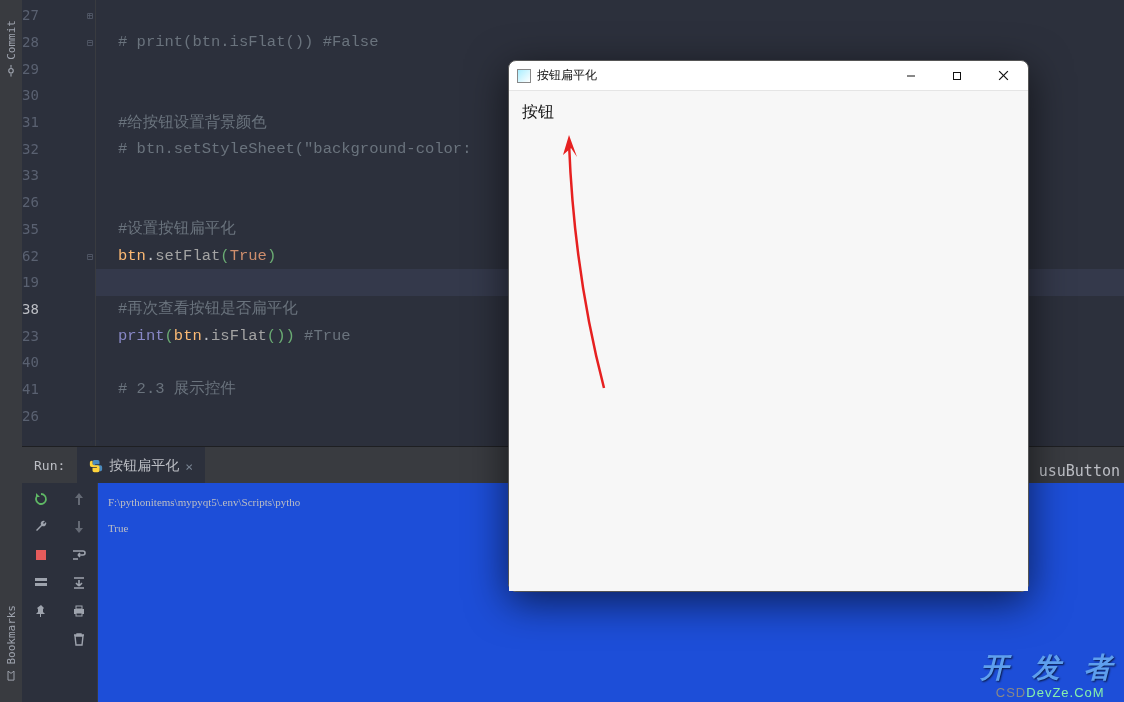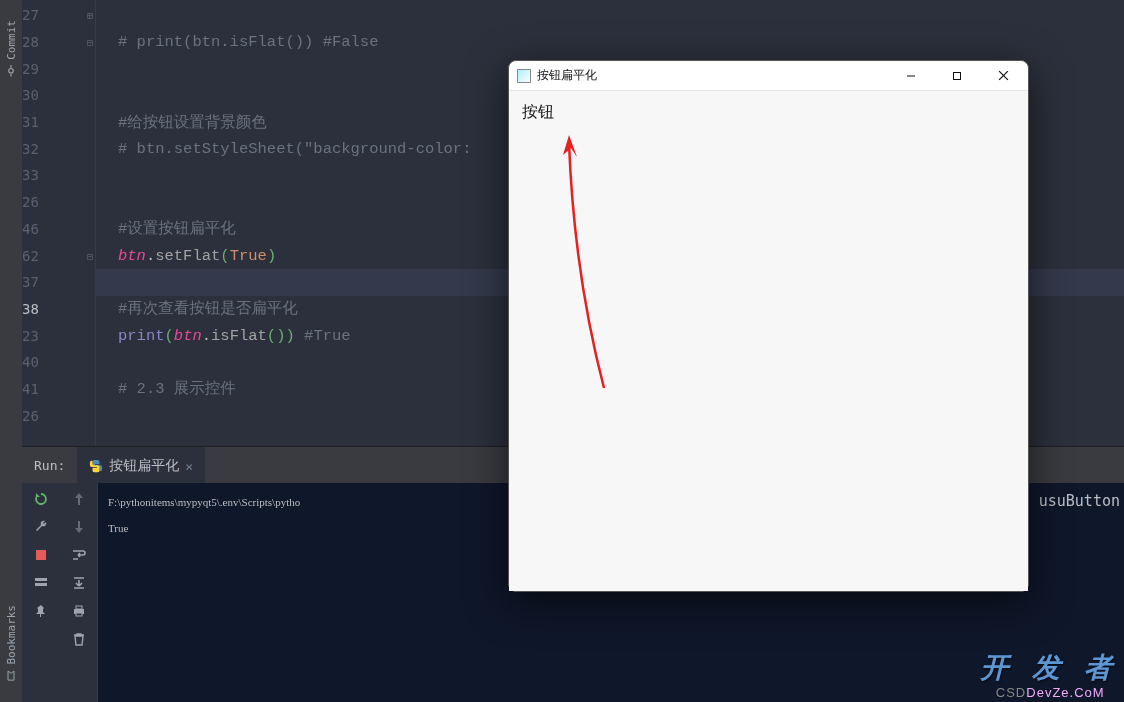--- a/index.html
+++ b/index.html
@@ -46,27 +46,27 @@
 .line-no.current { color: #bcbec4; }
 .fold-marker { position:absolute; right: 2px; top: 50%; transform: translateY(-50%); color: #5a6171; font-size: 10px;}
 .code-area { flex: 1; background: #2c303c; padding-top: 2px; font-family: Consolas, "Courier New", monospace; font-size: 15.5px; }
 .code-line { height: 26.7px; display:flex; align-items:center; padding-left: 22px; white-space: pre; }
 .code-line.hl { background: #323846; }
 .code-line.current { background: #34394b; }
 .cm { color: #6a737d; }
 .kw { color: #cf8e6d; }
 .fn { color: #a3a3a3; }
 .par { color: #6aab73; }
-.obj { color: #ec4899; font-style: italic; }
+.obj { color: #fdba74; }
 .builtin { color: #8888c6; }
 .punct { color: #bcbec4; }
 
 .run-panel {
   position: absolute; left: 22px; top: 446px; right: 0; bottom: 0;
-  background: #0f172a; border-top: 1px solid #1e1f22;
+  background: #1d4ed8; border-top: 1px solid #1e1f22;
   display: flex; flex-direction: column;
 }
 .run-tabs {
   height: 36px; display: flex; align-items: center;
   background: #393b40;
 }
 .run-title { padding: 0 12px; font-size: 13px; color: #bcbec4; }
 .run-tab {
   height: 36px; display: flex; align-items: center; gap: 6px;
   padding: 0 12px; background: #2c303c; border-top: 2px solid transparent;
@@ -83,21 +83,21 @@
   display:flex; flex-direction: column; align-items: center; padding-top: 8px; gap: 12px;
   border-right: 1px solid #393b40;
 }
 .tool-ico { width: 16px; height: 16px; display:flex; align-items:center; justify-content:center; color: #9ea3ad; cursor:pointer; }
 .tool-ico svg { width: 16px; height: 16px; }
 .run-console {
   flex: 1; padding: 6px 10px;
   font-family: Liberation Serif, serif; font-size: 11px; color: #bcbec4;
 }
 .cons-line { line-height: 26px; white-space: pre; }
-.cons-right { position:absolute; right: 4px; top: 492px; color: #bcbec4; font-family: Consolas,monospace; font-size: 15px;}
+.cons-right { position:absolute; right: 4px; top: 462px; color: #bcbec4; font-family: Consolas,monospace; font-size: 15px;}
 
 .window {
   position:absolute; left: 508px; top: 60px;
   width: 521px; height: 532px;
   background: #fff; border: 1px solid #555; border-radius: 8px;
   box-shadow: 0 10px 40px rgba(0,0,0,0.6);
 }
 .titlebar {
   height: 30px; display:flex; align-items:center;
   padding: 0 2px 0 8px;
@@ -110,21 +110,21 @@
 .flat-btn { position:absolute; left: 10px; top: 10px; font-size: 16px; color:#111; font-family:"Microsoft YaHei", sans-serif; background: transparent; border:none; padding: 1px 3px;}
 .red-arrow { position:absolute; left: 50px; top: 42px; width: 60px; height: 260px; pointer-events:none;}
 
 .watermark {
   position:absolute; right: 4px; bottom: 2px;
   text-align:center; color: #5d90c4;
   font-family: sans-serif;
 }
 .wm-big { font-size: 28px; letter-spacing: 8px; font-style: italic; font-weight: 600; opacity: 0.85; text-shadow: 1px 1px 2px rgba(0,0,0,0.8); color: #6aaef2; }
 .wm-small { font-size: 13px; letter-spacing: 1px; color: #888; margin-top: -2px; }
-.wm-small .accent { color:#f0abfc; }
+.wm-small .accent { color:#86efac; }
 </style>
 </head>
 <body>
 
 <div class="left-sidebar">
   <div class="sidebar-label">
     <svg class="sidebar-ico" viewBox="0 0 16 16">
         <circle cx="8" cy="8" r="3" fill="none" stroke="#9ea3ad" stroke-width="1.5"></circle>
         <line x1="8" y1="0" x2="8" y2="4" stroke="#9ea3ad" stroke-width="1.5"></line>
         <line x1="8" y1="12" x2="8" y2="16" stroke="#9ea3ad" stroke-width="1.5"></line>
@@ -163,28 +163,28 @@
       <div class="line-row">
         <span class="line-no">32</span>
       </div>
       <div class="line-row">
         <span class="line-no">33</span>
       </div>
       <div class="line-row">
         <span class="line-no">26</span>
       </div>
       <div class="line-row">
-        <span class="line-no">46</span>
+        <span class="line-no">35</span>
       </div>
       <div class="line-row">
         <span class="line-no">62</span>
         <span class="fold-marker">⊟</span>
       </div>
       <div class="line-row">
-        <span class="line-no">37</span>
+        <span class="line-no">19</span>
       </div>
       <div class="line-row">
         <span class="line-no current">38</span>
       </div>
       <div class="line-row">
         <span class="line-no">23</span>
       </div>
       <div class="line-row">
         <span class="line-no">40</span>
       </div>

